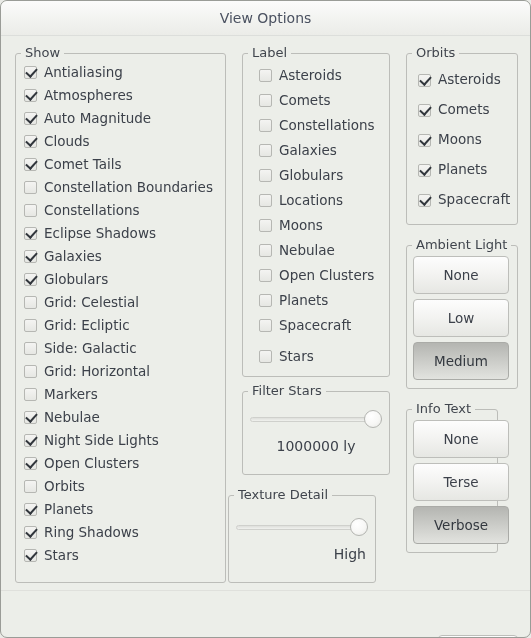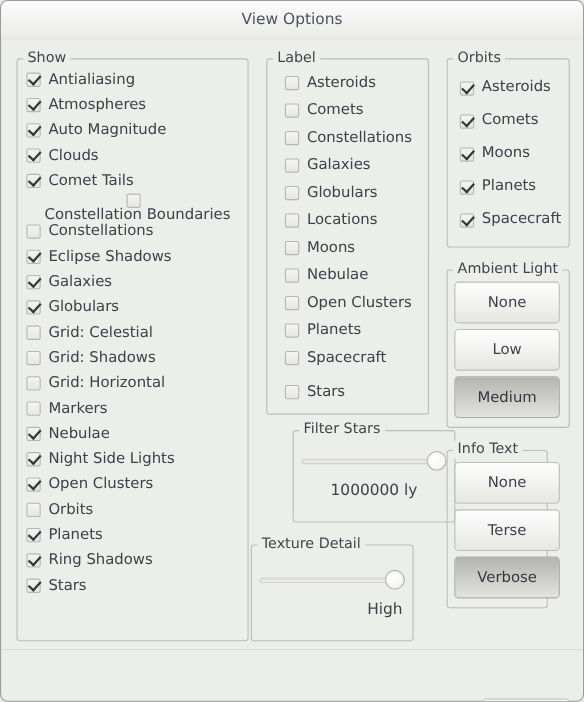--- a/index.html
+++ b/index.html
@@ -239,21 +239,21 @@
             <span class="cb-label">Auto Magnitude</span>
           </div>
           <div class="cb-row" style="height: 23px;">
             <span class="cb-box checked"></span>
             <span class="cb-label">Clouds</span>
           </div>
           <div class="cb-row" style="height: 23px;">
             <span class="cb-box checked"></span>
             <span class="cb-label">Comet Tails</span>
           </div>
-          <div class="cb-row" style="height: 23px; flex-direction: column;">
+          <div class="cb-row" style="height: 23px;">
             <span class="cb-box"></span>
             <span class="cb-label">Constellation Boundaries</span>
           </div>
           <div class="cb-row" style="height: 23px;">
             <span class="cb-box"></span>
             <span class="cb-label">Constellations</span>
           </div>
           <div class="cb-row" style="height: 23px;">
             <span class="cb-box checked"></span>
             <span class="cb-label">Eclipse Shadows</span>
@@ -265,21 +265,25 @@
           <div class="cb-row" style="height: 23px;">
             <span class="cb-box checked"></span>
             <span class="cb-label">Globulars</span>
           </div>
           <div class="cb-row" style="height: 23px;">
             <span class="cb-box"></span>
             <span class="cb-label">Grid: Celestial</span>
           </div>
           <div class="cb-row" style="height: 23px;">
             <span class="cb-box"></span>
-            <span class="cb-label">Grid: Shadows</span>
+            <span class="cb-label">Grid: Ecliptic</span>
+          </div>
+          <div class="cb-row" style="height: 23px;">
+            <span class="cb-box"></span>
+            <span class="cb-label">Side: Galactic</span>
           </div>
           <div class="cb-row" style="height: 23px;">
             <span class="cb-box"></span>
             <span class="cb-label">Grid: Horizontal</span>
           </div>
           <div class="cb-row" style="height: 23px;">
             <span class="cb-box"></span>
             <span class="cb-label">Markers</span>
           </div>
           <div class="cb-row" style="height: 23px;">
@@ -361,21 +365,21 @@
             <span class="cb-box"></span>
             <span class="cb-label">Spacecraft</span>
           </div>
           <div class="cb-row" style="height: 25px; margin-top: 6px;">
             <span class="cb-box"></span>
             <span class="cb-label">Stars</span>
           </div>
         </div>
     </div>
 
-    <div class="group" style="left:241px; top:348px; width:148px; height:92px;margin-left:24px;">
+    <div class="group" style="left:241px; top:348px; width:148px; height:92px;">
       <div class="gb-frame"></div>
       <div class="gb-title">Filter Stars</div>
       <div class="gb-content" style="padding:18px 0 0 0;">
         <div class="slider">
           <div class="slider-track"></div>
           <div class="slider-handle" id="filter-stars-handle" style="left: 114px;"></div>
         </div>
         <div class="slider-value">1000000 ly</div>
       </div>
     </div>

